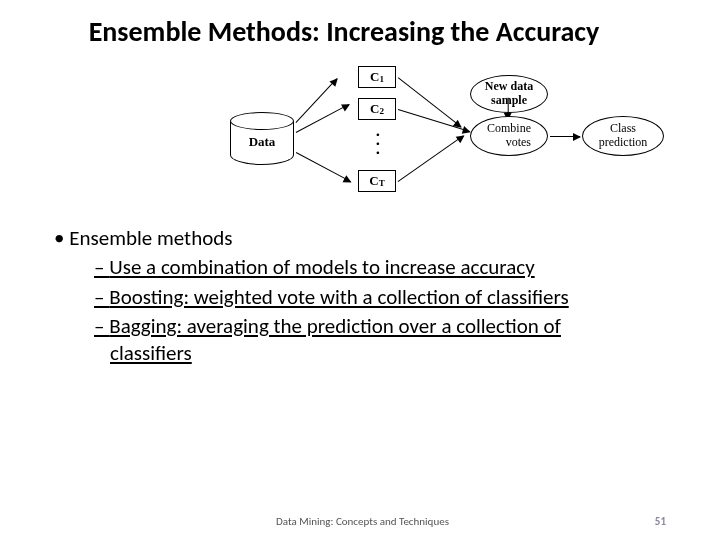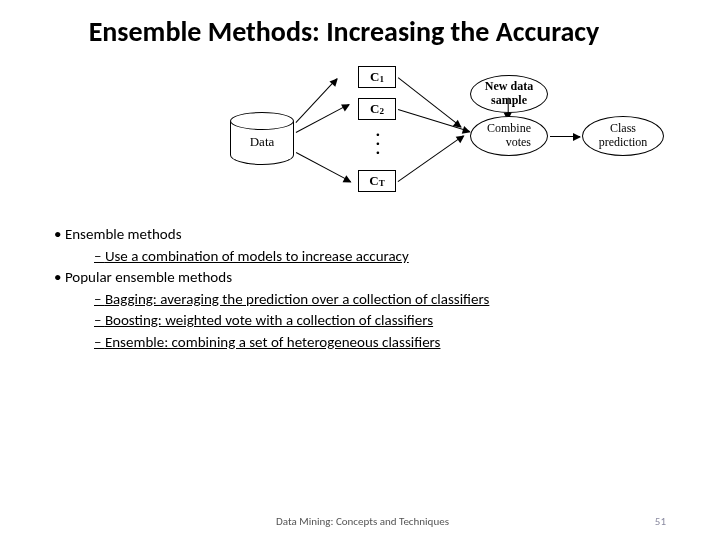--- a/index.html
+++ b/index.html
@@ -33,21 +33,21 @@
     top: 62px;
     left: 230px;
     width: 440px;
     height: 150px;
   }
   .content {
     position: absolute;
     top: 225px;
     left: 50px;
     right: 43px;
-    font-size: 15px;
+    font-size: 21px;
     line-height: 1.3;
   }
   .l1 {
     margin: 0 0 2px 0;
     padding-left: 20px;
     text-indent: -16px;
   }
   .l1::before { content: "•  "; }
   .l2 {
     margin: 0 0 2px 0;
@@ -66,20 +66,21 @@
     font-size: 11px;
     color: #555;
     margin-left: 37px;
   }
   .pagenum {
     position: absolute;
     bottom: 12px;
     right: 22px;
     font-size: 11px;
     color: #8a8aa0;
+    font-weight: bold;
   }
   
   .db {
     position: absolute;
     left: 0;
     top: 50px;
     width: 64px;
     height: 50px;
   }
   .db .cyl-top {
@@ -99,20 +100,21 @@
     border-bottom-right-radius: 32px 10px;
     position: absolute; top: 9px; left: 0;
     box-sizing: border-box;
   }
   .db .lbl {
     position: absolute;
     top: 22px; left: 0; width: 64px;
     text-align: center;
     font-size: 13px;
     font-family: "Times New Roman", serif;
+    font-weight: bold;
   }
   .cbox {
     position: absolute;
     width: 38px;
     height: 22px;
     border: 1.5px solid #000;
     box-sizing: border-box;
     font-size: 13px;
     font-family: "Times New Roman", serif;
     font-weight: 700;
@@ -211,21 +213,19 @@
 
     <div class="oval" style="left:352px; top:54px; width:82px; height:40px;">
       <span style="white-space:pre-line;">Class
 prediction</span>
     </div>
   </div>
 
   <div class="content">
     <p class="l1">Ensemble methods</p>
     <p class="l2">Use a combination of models to increase accuracy</p>
-    <p class="l1">Popular ensemble methods</p>
+    <p class="l2">Boosting: weighted vote with a collection of classifiers</p>
     <p class="l2">Bagging: averaging the prediction over a collection of classifiers</p>
-    <p class="l2">Boosting: weighted vote with a collection of classifiers</p>
-    <p class="l2">Ensemble: combining a set of heterogeneous classifiers</p>
   </div>
 
   <div class="footer">Data Mining: Concepts and Techniques</div>
   <div class="pagenum">51</div>
 </div>
 
 </body></html>

